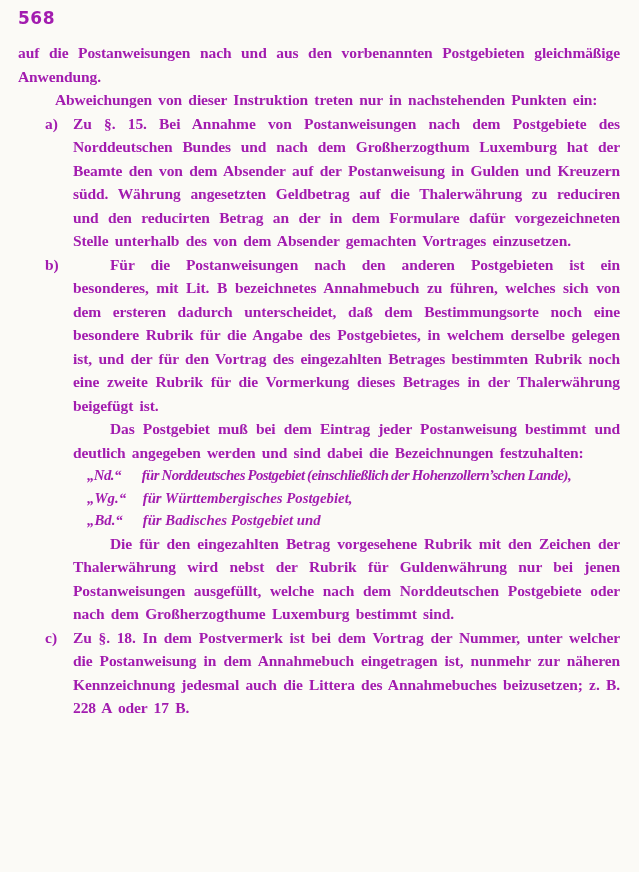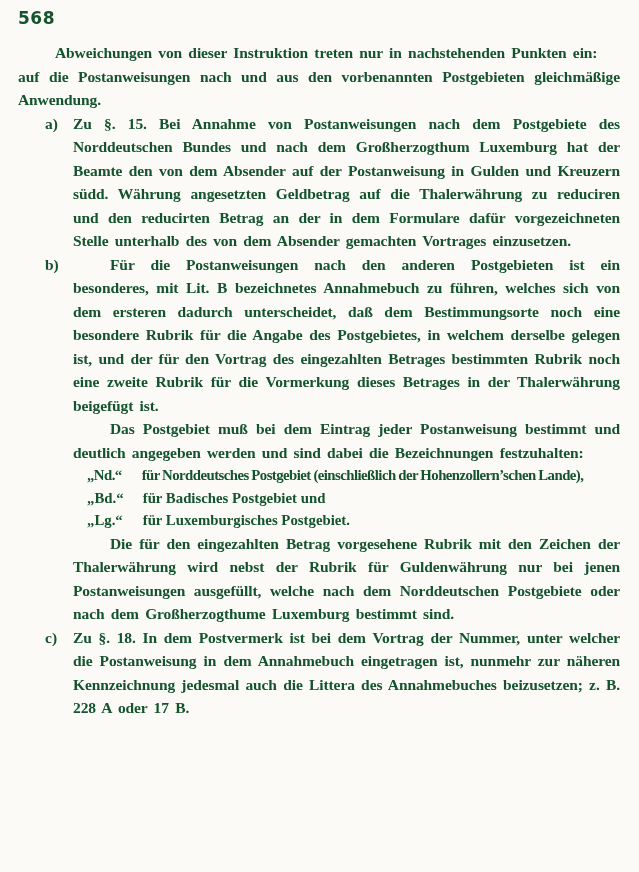--- a/index.html
+++ b/index.html
@@ -9,21 +9,21 @@
     height: 872px;
     overflow: hidden;
     background: #fbfaf6;
   }
   .sheet {
     position: relative;
     box-sizing: border-box;
     width: 639px;
     height: 872px;
     padding: 8px 19px 0 18px;
-    color: #14532d;
+    color: #a21caf;
     font-family: "Liberation Serif", "DejaVu Serif", serif;
     font-weight: 700;
     background: #fbfaf6;
   }
   .pagenum {
     font-family: "DejaVu Sans", sans-serif;
     font-weight: 700;
     font-size: 17px;
     line-height: 20px;
     letter-spacing: 0.5px;
@@ -50,63 +50,64 @@
     left: 27px;
     top: 0;
     font-size: 15.5px;
     line-height: 23.5px;
   }
   .abbrlist { margin-left: 14px; }
   .abbrrow {
     font-size: 14.8px;
     line-height: 22.5px;
     white-space: nowrap;
+    font-style: italic;
   }
   .abbrrow .abbr {
     display: inline-block;
     min-width: 52px;
   }
   .abbrrow.tight {
     letter-spacing: -0.55px;
     word-spacing: -0.5px;
   }
 </style>
 </head>
 <body>
 
 <div class="sheet">
 
   <div class="pagenum">568</div>
 
+  <p class="para">auf die Postanweisungen nach und aus den vorbenannten Postgebieten gleichmäßige Anwendung.</p>
+
   <p class="para lead">Abweichungen von dieser Instruktion treten nur in nachstehenden Punkten ein:</p>
-
-  <p class="para">auf die Postanweisungen nach und aus den vorbenannten Postgebieten gleichmäßige Anwendung.</p>
 
   <div class="item">
     <span class="itemlabel">a)</span>
     <p class="para">Zu §. 15. Bei Annahme von Postanweisungen nach dem Postgebiete des Norddeutschen Bundes und nach dem Großherzogthum Luxemburg hat der Beamte den von dem Absender auf der Postanweisung in Gulden und Kreuzern südd. Währung angesetzten Geldbetrag auf die Thalerwährung zu reduciren und den reducirten Betrag an der in dem Formulare dafür vorgezeichneten Stelle unterhalb des von dem Absender gemachten Vortrages einzusetzen.</p>
   </div>
 
   <div class="item">
     <span class="itemlabel">b)</span>
     <p class="para ind">Für die Postanweisungen nach den anderen Postgebieten ist ein besonderes, mit Lit. B bezeichnetes Annahmebuch zu führen, welches sich von dem ersteren dadurch unterscheidet, daß dem Bestimmungsorte noch eine besondere Rubrik für die Angabe des Postgebietes, in welchem derselbe gelegen ist, und der für den Vortrag des eingezahlten Betrages bestimmten Rubrik noch eine zweite Rubrik für die Vormerkung dieses Betrages in der Thalerwährung beigefügt ist.</p>
     <p class="para ind">Das Postgebiet muß bei dem Eintrag jeder Postanweisung bestimmt und deutlich angegeben werden und sind dabei die Bezeichnungen festzuhalten:</p>
 
     <div class="abbrlist">
       <div class="abbrrow tight">
         <span class="abbr">„Nd.“</span>
         <span class="abbrdesc">für Norddeutsches Postgebiet (einschließlich der Hohenzollern’schen Lande),</span>
       </div>
       <div class="abbrrow">
+        <span class="abbr">„Wg.“</span>
+        <span class="abbrdesc">für Württembergisches Postgebiet,</span>
+      </div>
+      <div class="abbrrow">
         <span class="abbr">„Bd.“</span>
         <span class="abbrdesc">für Badisches Postgebiet und</span>
-      </div>
-      <div class="abbrrow">
-        <span class="abbr">„Lg.“</span>
-        <span class="abbrdesc">für Luxemburgisches Postgebiet.</span>
       </div>
     </div>
 
     <p class="para ind">Die für den eingezahlten Betrag vorgesehene Rubrik mit den Zeichen der Thalerwährung wird nebst der Rubrik für Guldenwährung nur bei jenen Postanweisungen ausgefüllt, welche nach dem Norddeutschen Postgebiete oder nach dem Großherzogthume Luxemburg bestimmt sind.</p>
   </div>
 
   <div class="item">
     <span class="itemlabel">c)</span>
     <p class="para">Zu §. 18. In dem Postvermerk ist bei dem Vortrag der Nummer, unter welcher die Postanweisung in dem Annahmebuch eingetragen ist, nunmehr zur näheren Kennzeichnung jedesmal auch die Littera des Annahmebuches beizusetzen; z. B. 228 A oder 17 B.</p>
   </div>

